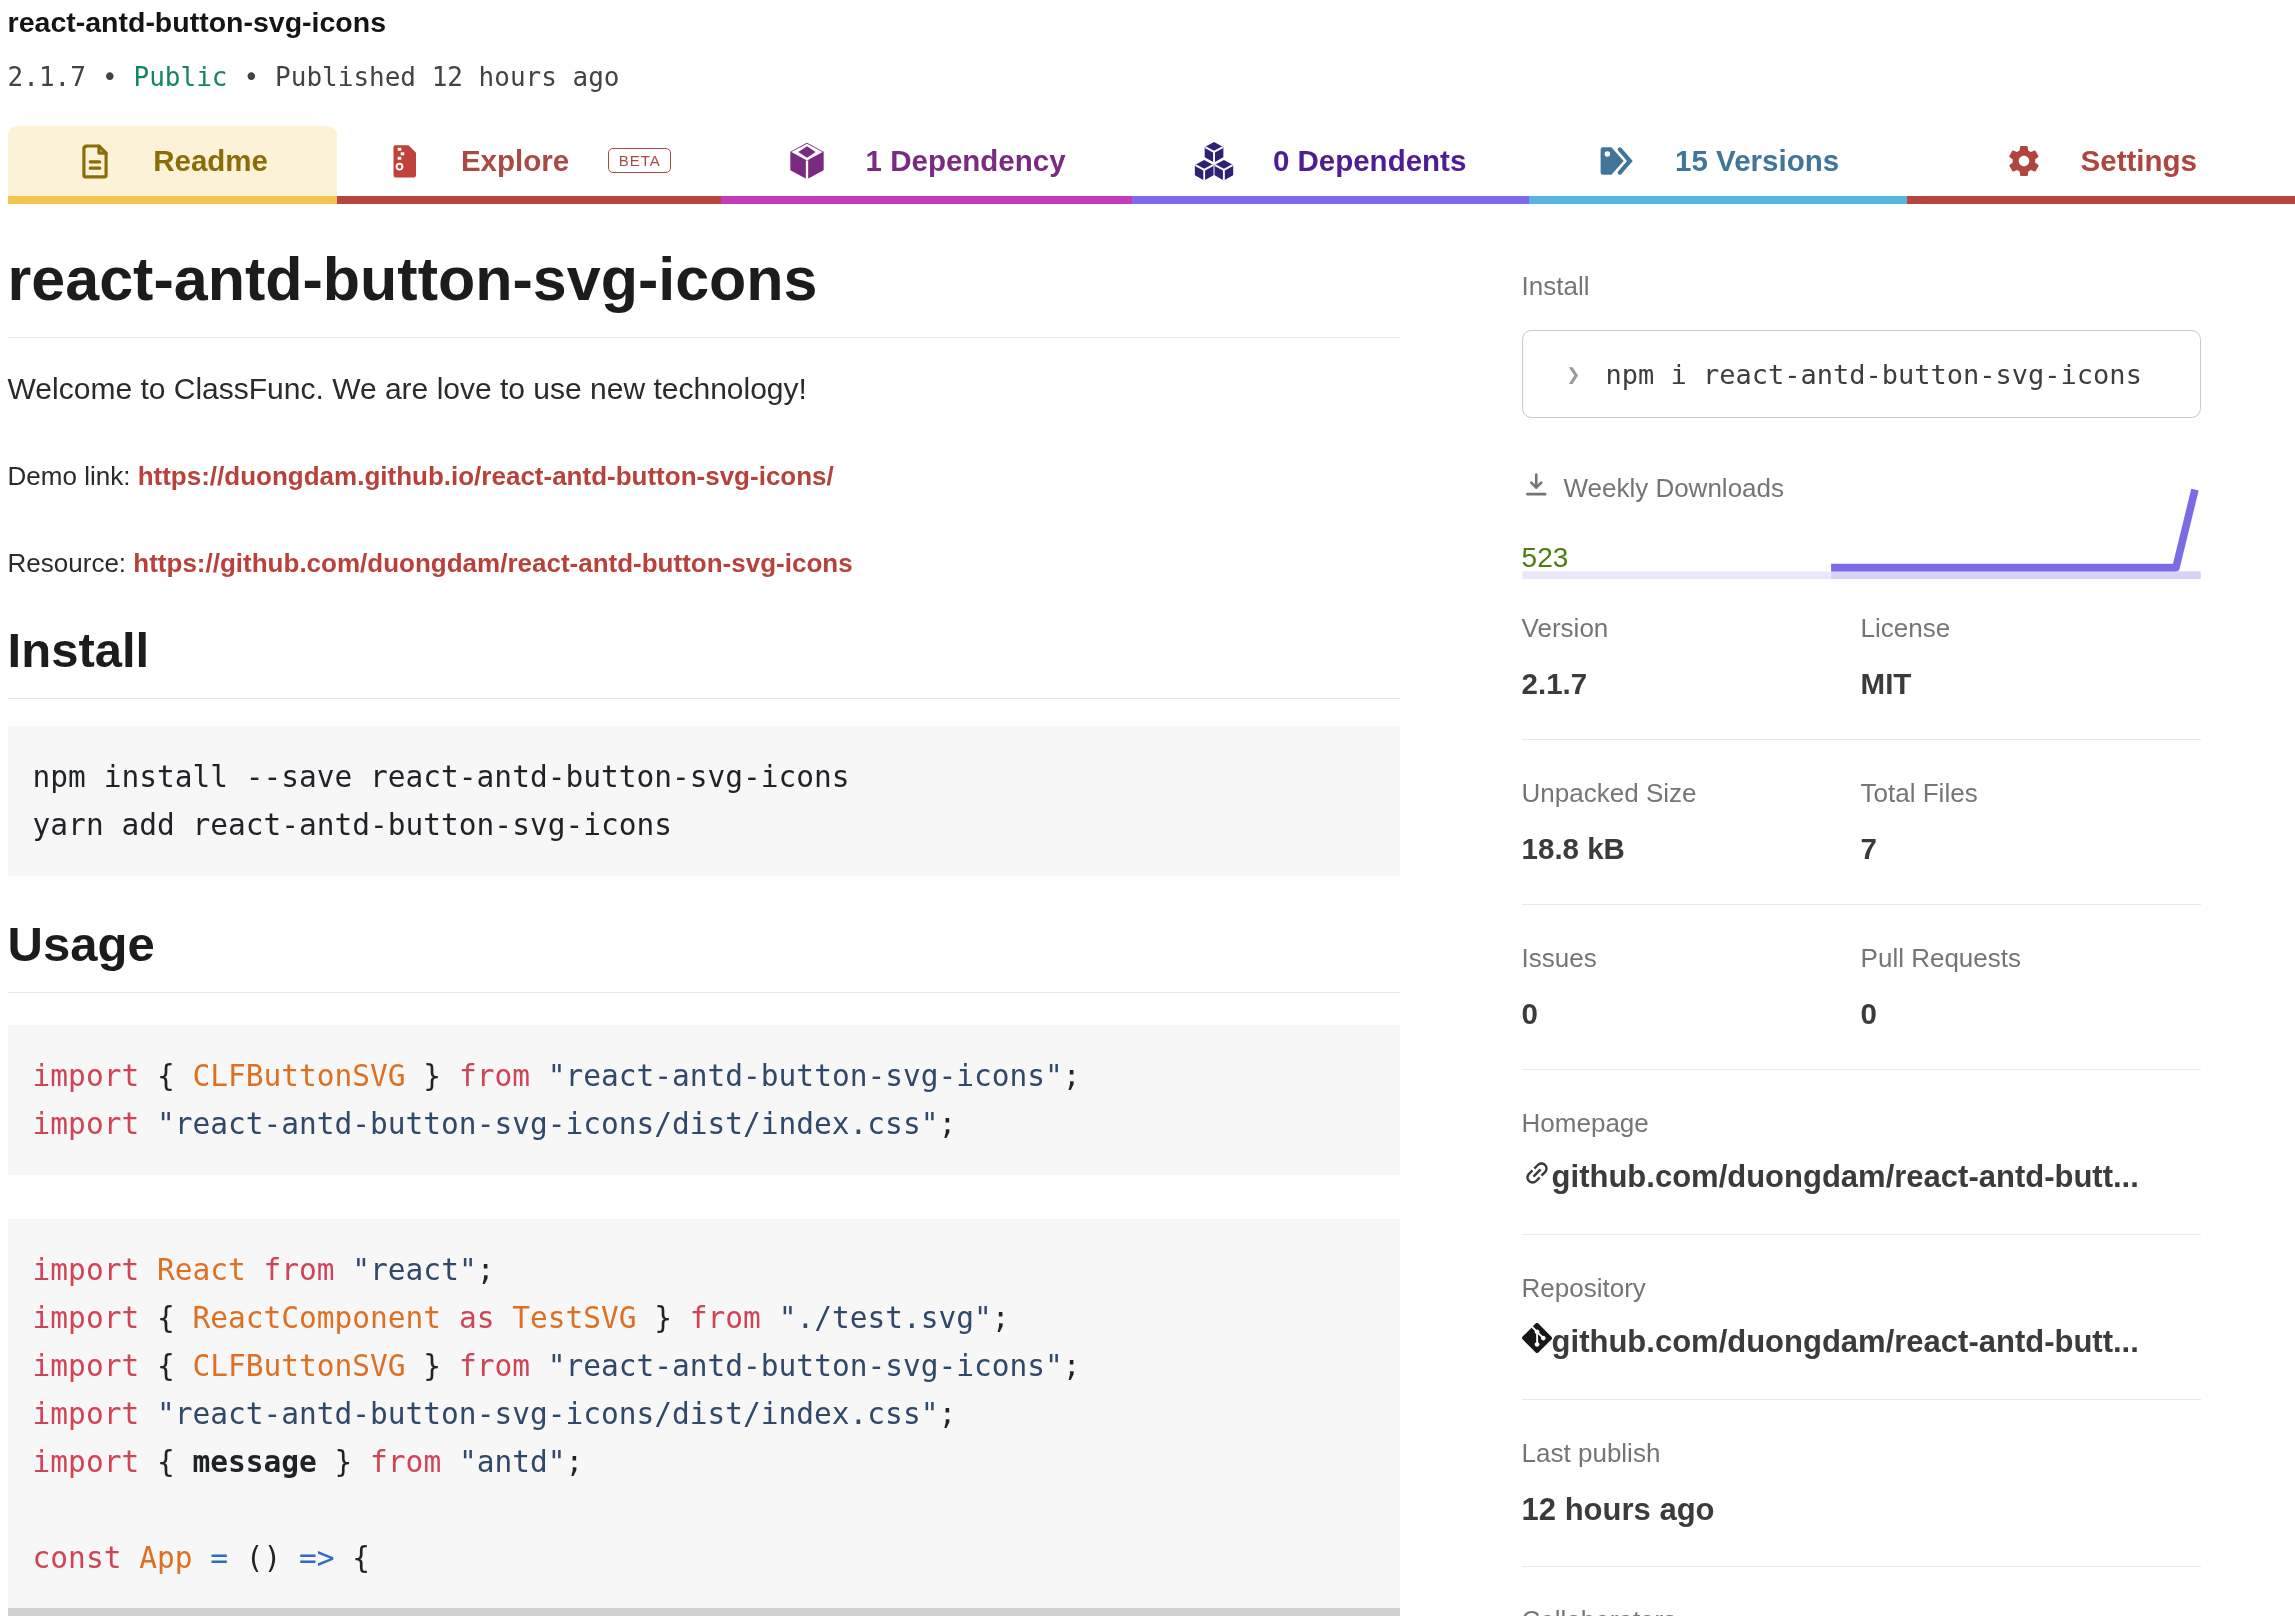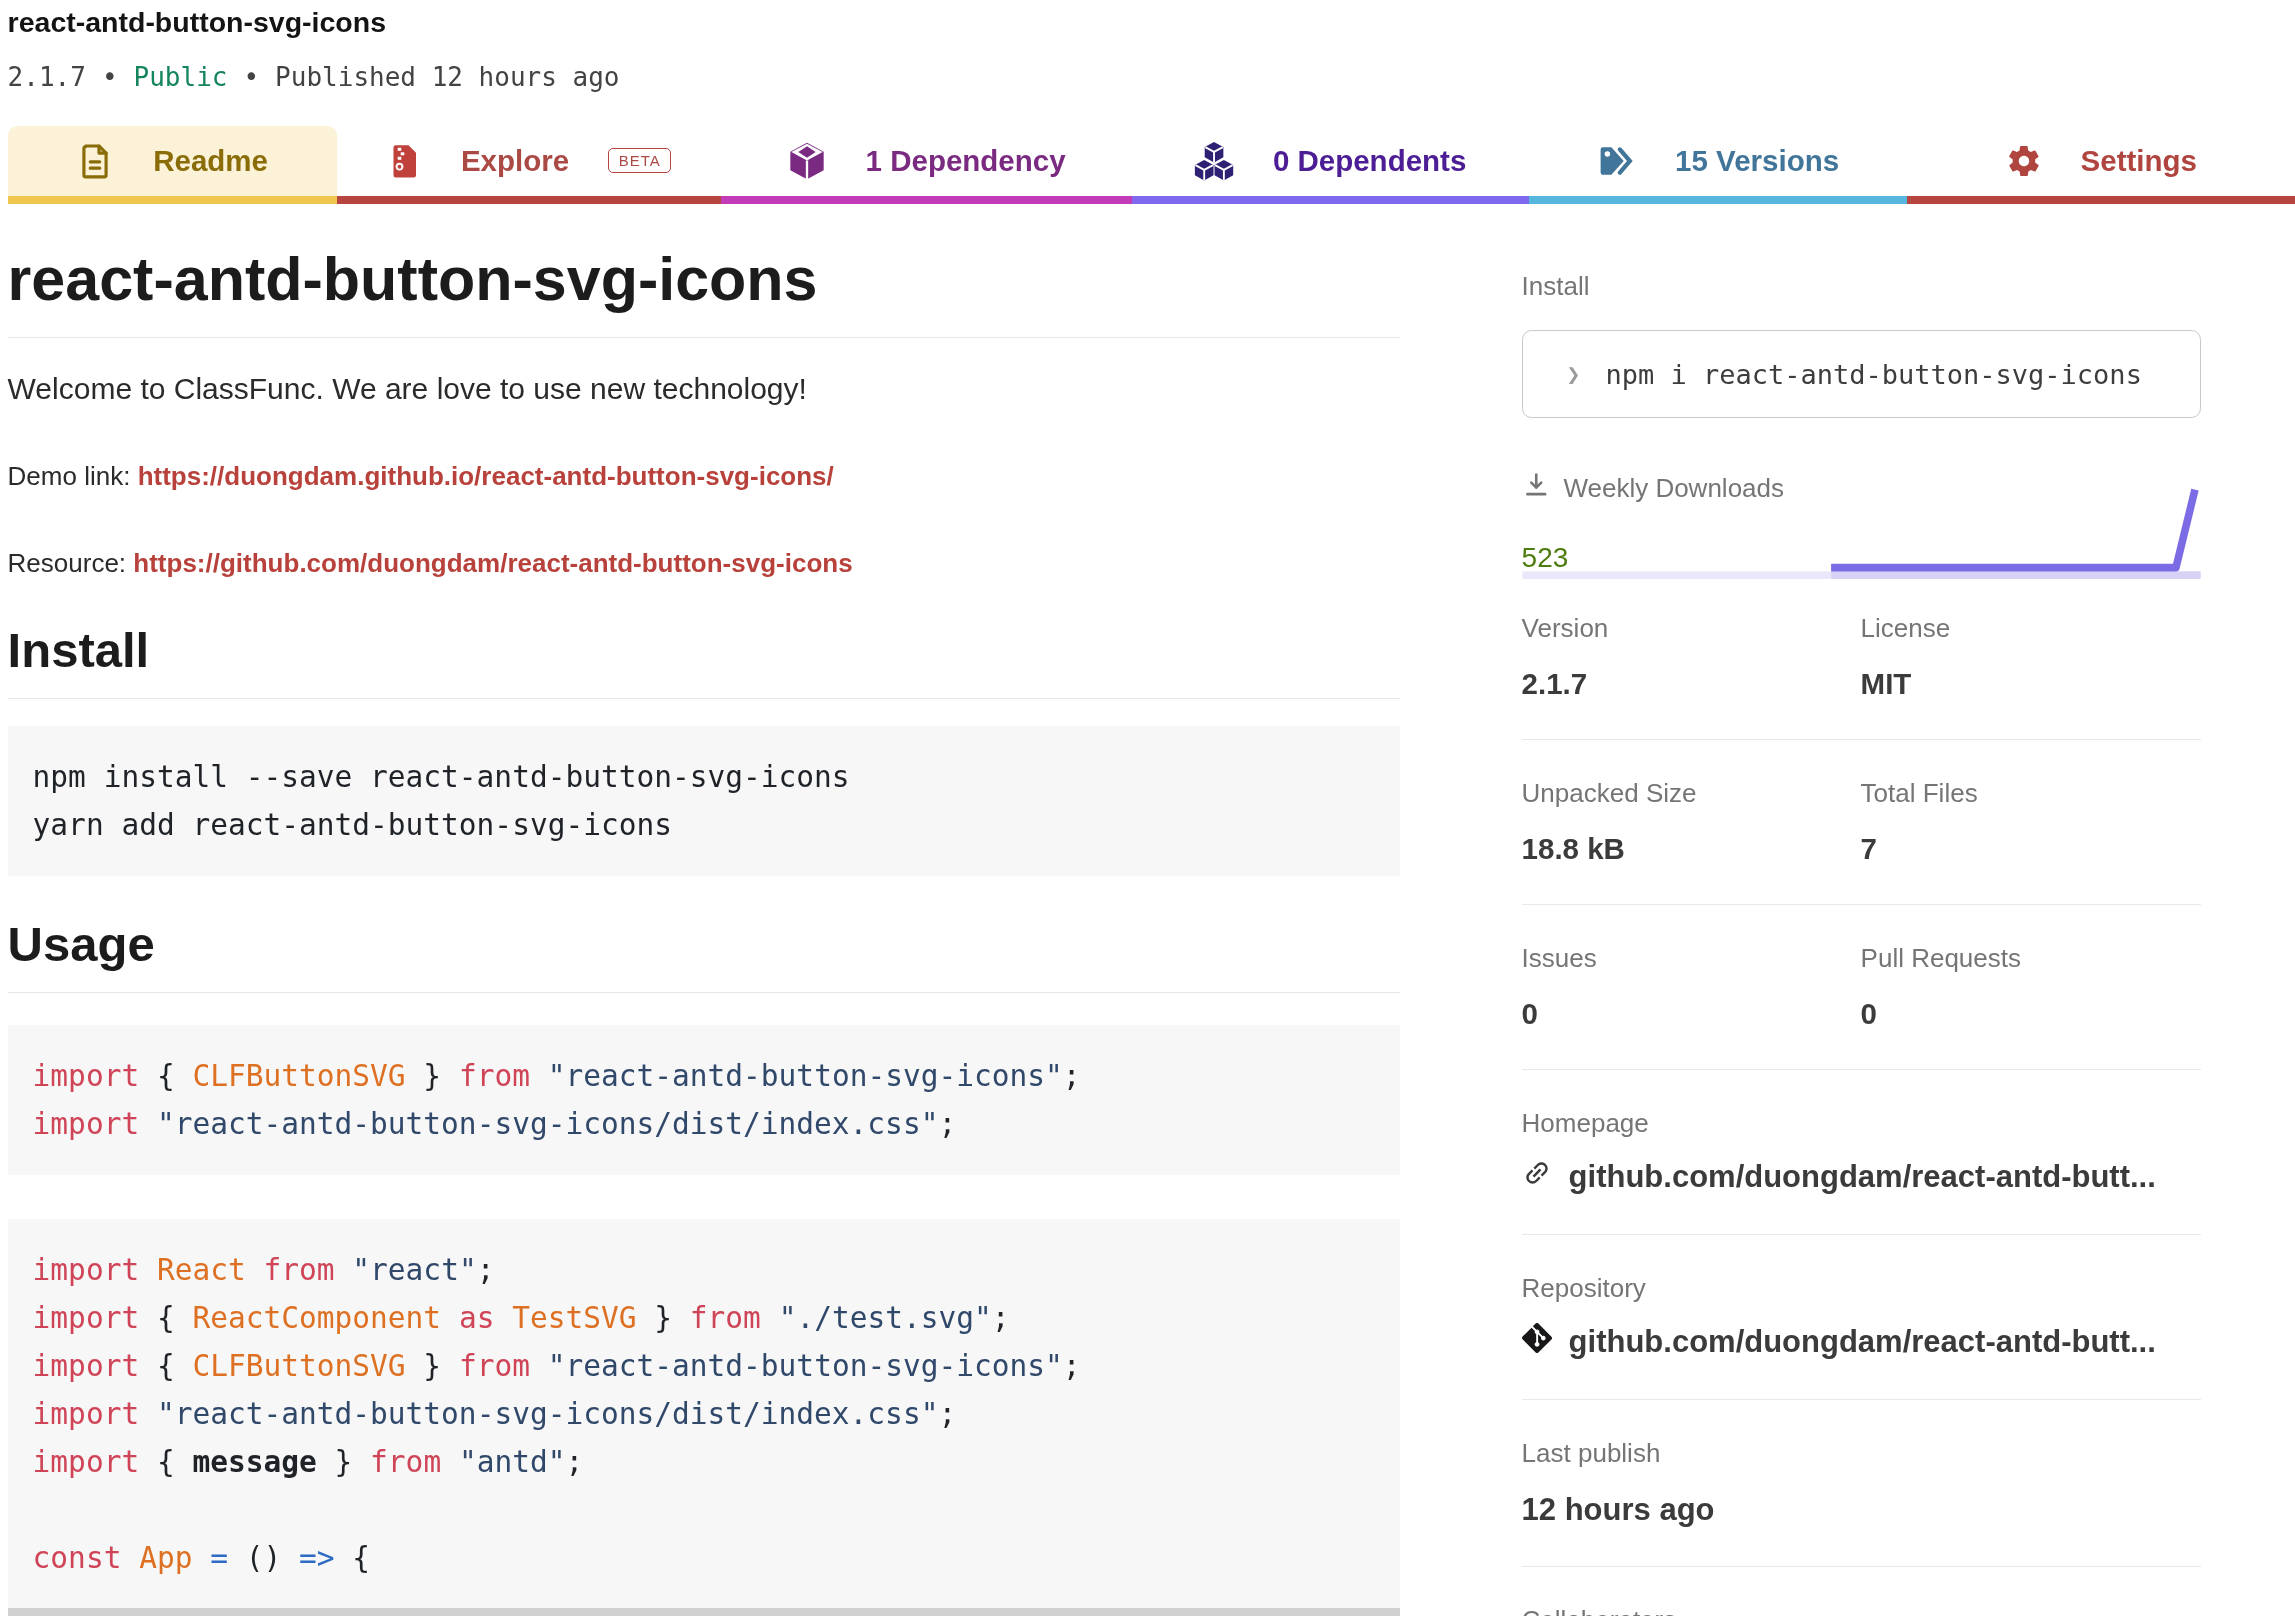--- a/index.html
+++ b/index.html
@@ -46,21 +46,21 @@
 .dl-chart{position:relative;height:65px;margin-top:7.6px}
 .dl-num{position:absolute;left:0;bottom:5.7px;font-size:28px;font-weight:400;color:#4d7c0f}
 .spark{position:absolute;right:0;bottom:0}
 .stat-section{margin-top:38px;padding-top:38px;border-top:1.9px solid #e9e9e9}
 .stat-section.first{border-top:none;margin-top:34px;padding-top:0}
 .stats-row{display:flex}
 .stat{width:339px}
 .stat-label{font-size:26px;color:#757575}
 .stat-value{margin-top:23px;font-size:29.5px;font-weight:700;color:#3b3b3b}
 .stat-value.big{font-size:31px}
-.link-row{margin-top:19px;display:flex;align-items:center;gap:17px;font-size:31px;font-weight:700;color:#3b3b3b}
+.link-row{margin-top:19px;display:flex;align-items:center;font-size:31px;font-weight:700;color:#3b3b3b}
 .link-row svg{flex:none}
 .link-row a{color:#3b3b3b;text-decoration:none}
 </style>
 </head>
 <body>
 
 <div class="page">
   <div class="app-title">react-antd-button-svg-icons</div>
   <div class="sub">
     <span>2.1.7</span>

